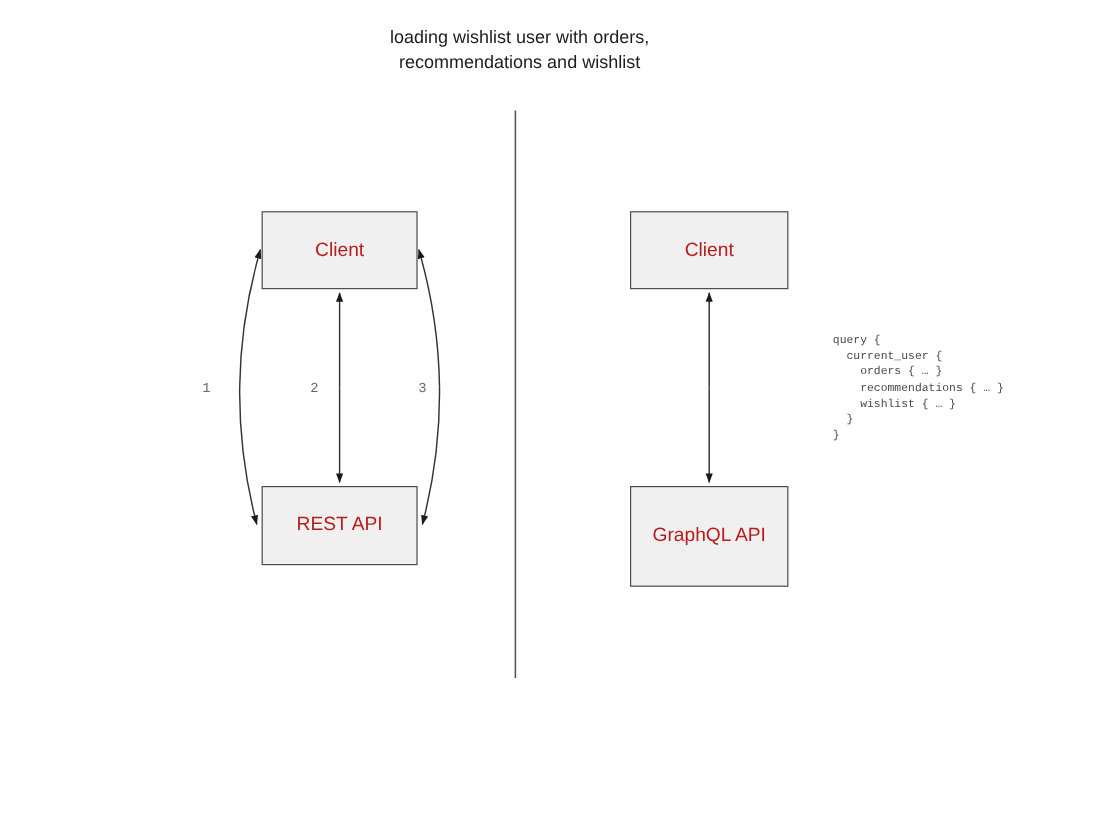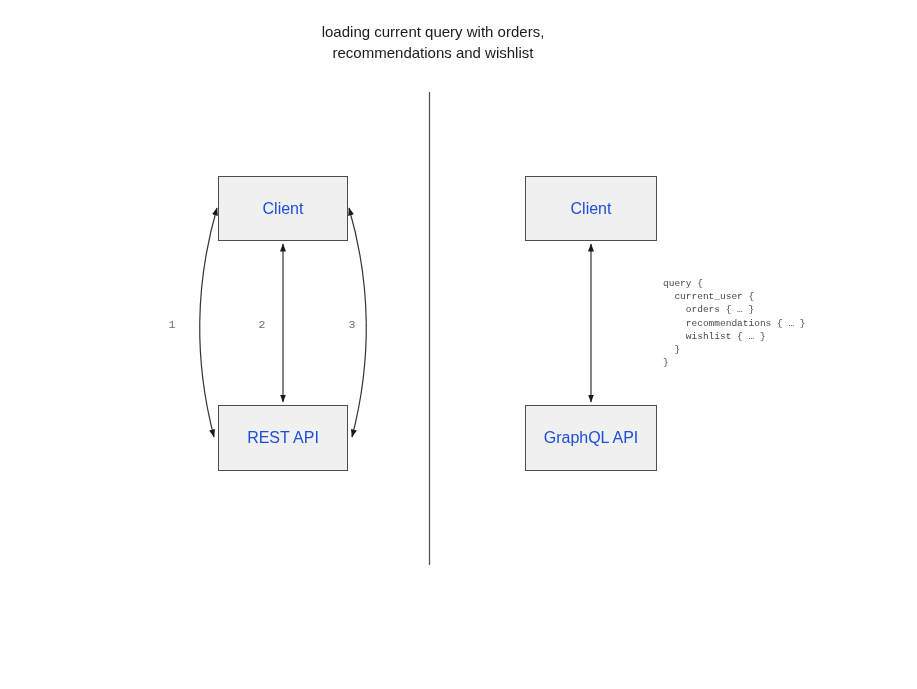--- a/index.html
+++ b/index.html
@@ -28,39 +28,39 @@
     color: #1c1c1c;
   }
   .node-box {
     position: absolute;
     background: #f0f0f0;
     border: 1.5px solid #4d4d4d;
     display: flex;
     align-items: center;
     justify-content: center;
     font-size: 16px;
-    color: #1d4ed8;
+    color: #b91c1c;
     box-sizing: border-box;
   }
   #client-left  { left: 218px; top: 176px; width: 130px; height: 65px; }
   #rest-api     { left: 218px; top: 405px; width: 130px; height: 66px; align-items: center; }
   #client-right { left: 525px; top: 176px; width: 132px; height: 65px; }
-  #graphql-api  { left: 525px; top: 405px; width: 132px; height: 66px; }
+  #graphql-api  { left: 525px; top: 405px; width: 132px; height: 84px; }
 
   .code {
     position: absolute;
     margin: 0;
     font-family: "Liberation Mono", monospace;
     font-size: 9.5px;
     line-height: 13.2px;
     color: #4a4a4a;
     white-space: pre;
   }
   #endpoints-list { left: 8px;   top: 174px; }
-  #query-code     { left: 663px; top: 277px; }
+  #query-code     { left: 694px; top: 277px; }
 
   .arrow-label {
     position: absolute;
     transform: translate(-50%, -50%);
     font-family: "Liberation Mono", monospace;
     font-size: 11.5px;
     color: #6b6b6b;
   }
   #arrow-label-1 { left: 172px; top: 324px; }
   #arrow-label-2 { left: 262px; top: 324px; }
@@ -94,21 +94,21 @@
     <line x1="283" y1="323" x2="283" y2="244" stroke="#333333" stroke-width="1.2" marker-end="url(#ah)"></line>
     <line x1="283" y1="323" x2="283" y2="402" stroke="#333333" stroke-width="1.2" marker-end="url(#ah)"></line>
 
     <path d="M 366.25 322.25 Q 365.5 265 349 208" fill="none" stroke="#333333" stroke-width="1.2" marker-end="url(#ah)"></path>
     <path d="M 366.25 322.25 Q 367 379.5 352 437" fill="none" stroke="#333333" stroke-width="1.2" marker-end="url(#ah)"></path>
 
     <line x1="591" y1="323" x2="591" y2="244" stroke="#333333" stroke-width="1.2" marker-end="url(#ah)"></line>
     <line x1="591" y1="323" x2="591" y2="402" stroke="#333333" stroke-width="1.2" marker-end="url(#ah)"></line>
   </svg>
 
-  <div class="title">loading current query with orders,
+  <div class="title">loading wishlist user with orders,
 recommendations and wishlist</div>
 
 
   <div id="client-left" class="node-box">
     <span>Client</span>
   </div>
   <div id="rest-api" class="node-box">
     <span>REST API</span>
   </div>
 

